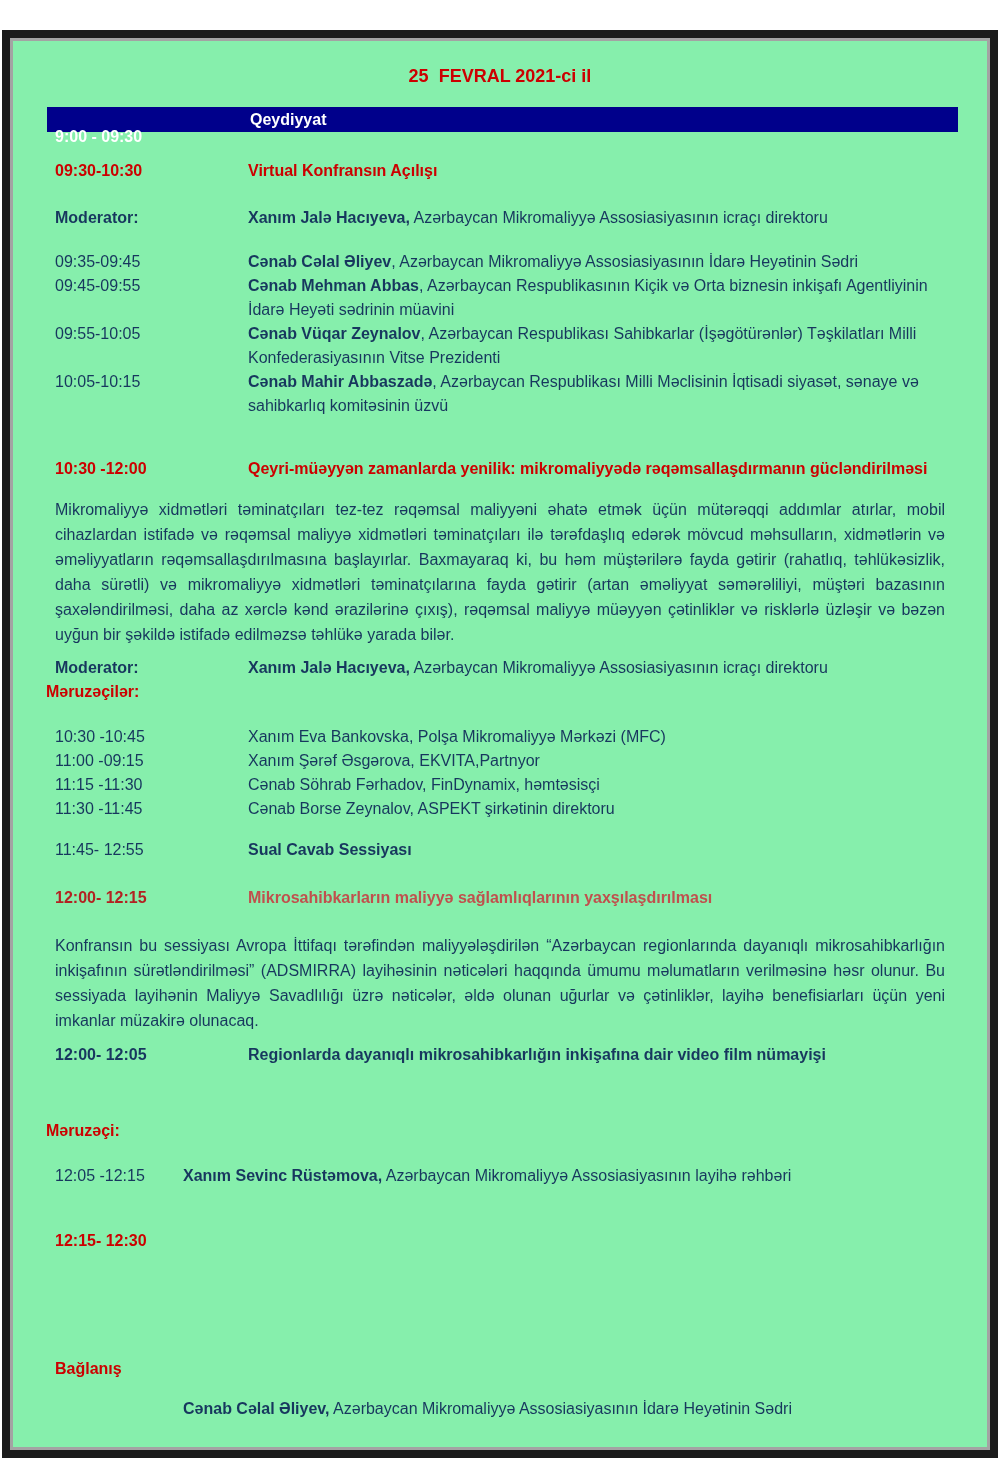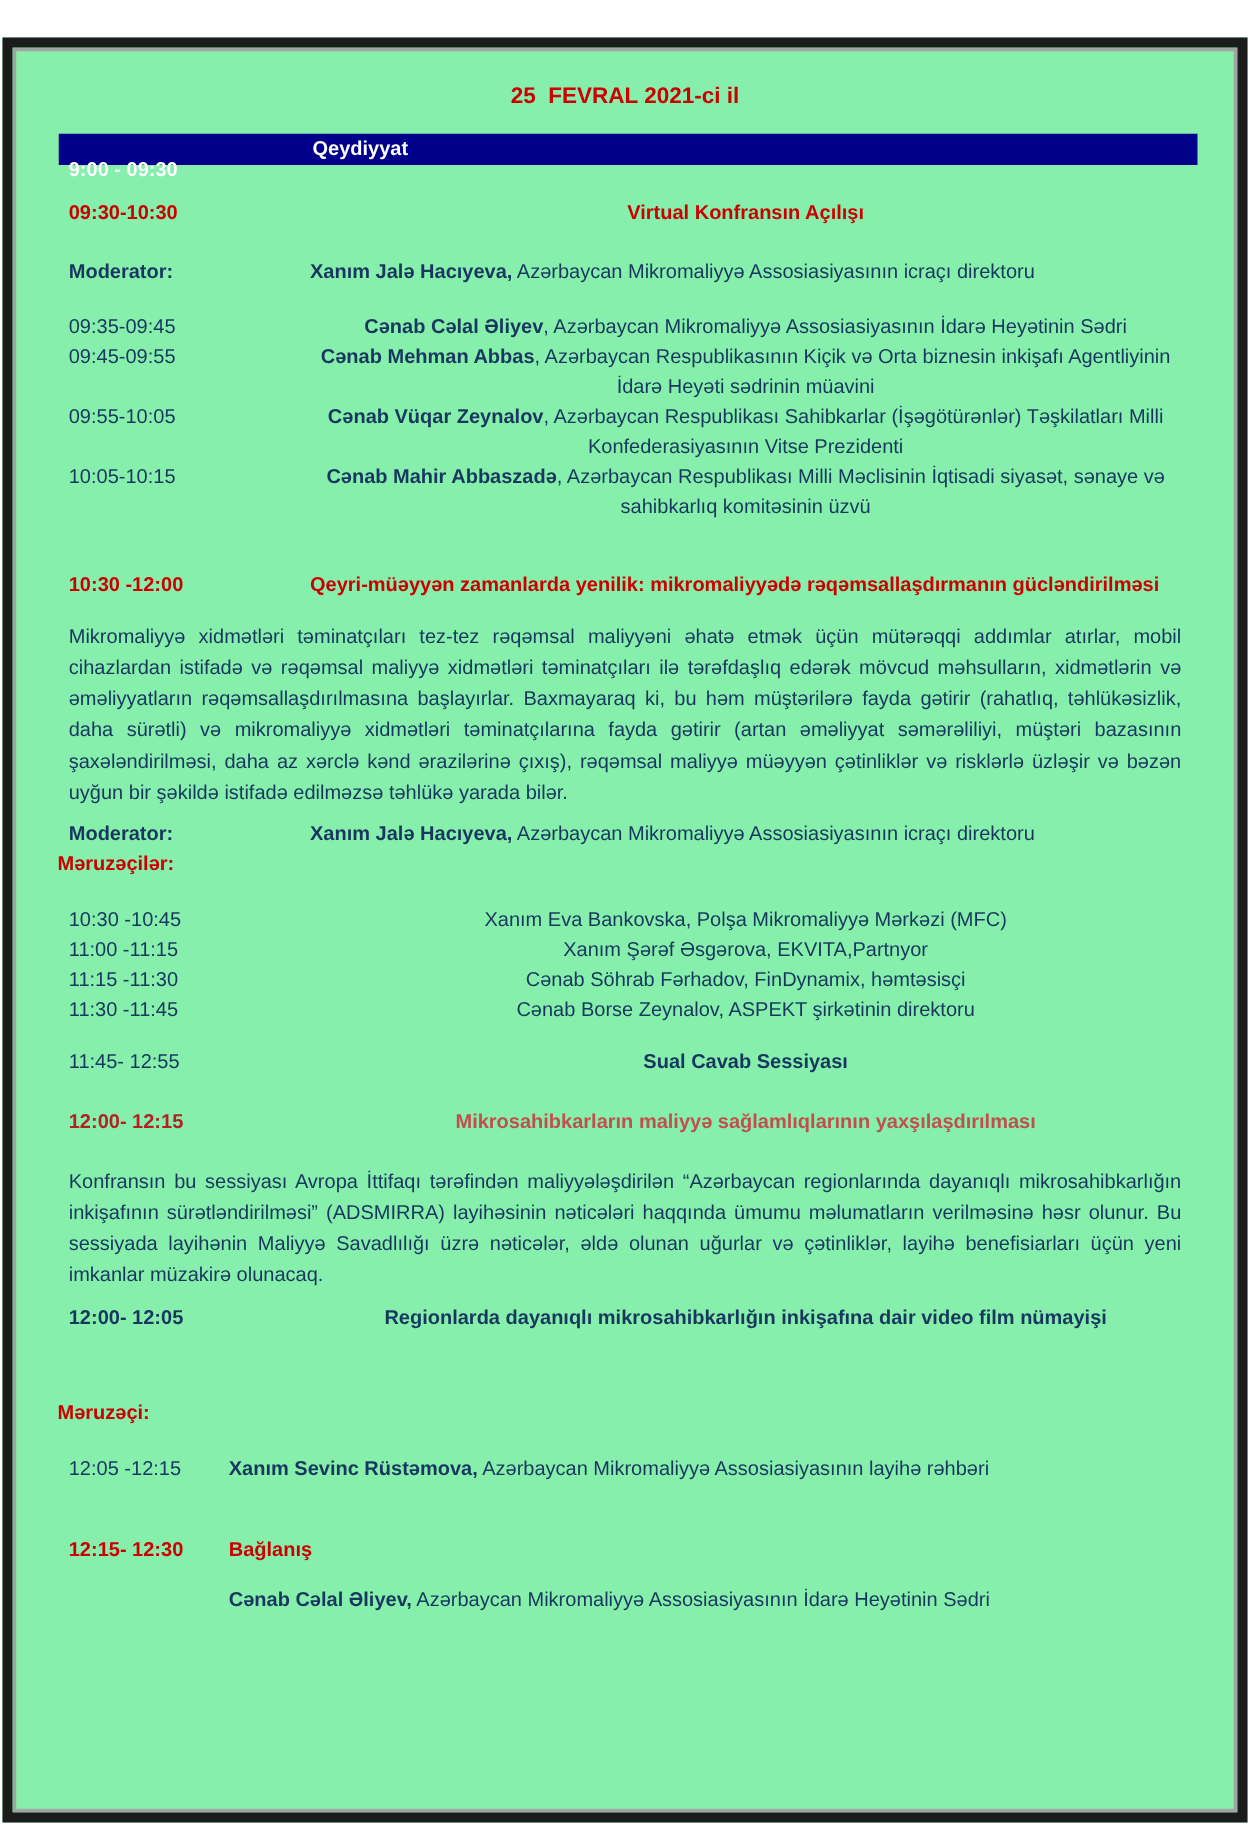--- a/index.html
+++ b/index.html
@@ -37,21 +37,21 @@
     align-items: center;
     margin-left: -8px;
     margin-right: -13px;
     padding-left: 8px;
     margin-bottom: 27px;
   }
   .bar .bar-time { flex: 0 0 195px; margin-top: 34px; }
   .row { display: flex; font-size: 16px; line-height: 24px; }
   .t  { flex: 0 0 193px; }
   .t-sm { flex: 0 0 128px; }
-  .d  { width: 697px; text-align: center; }
+  .d  { width: 697px; }
   .just { text-align: justify; }
   .navy { color: #17375E; }
   .b { font-weight: bold; }
   .red { color: #CC0000; font-weight: bold; }
   .darkred { color: #B22222; font-weight: bold; }
   .brick { color: #C0504D; font-weight: bold; }
   .para {
     color: #17375E;
     font-size: 16px;
     line-height: 25px;
@@ -68,21 +68,21 @@
   .mb-para1 { margin-bottom: 9px; }
   .mb-mod2 { margin-bottom: 0px; }
   .mb-label1 { margin-bottom: 21px; }
   .mb-list { margin-bottom: 17px; }
   .mb-qa { margin-bottom: 24px; }
   .mb-sess2 { margin-bottom: 23px; }
   .mb-para2 { margin-bottom: 10px; }
   .mb-video { margin-bottom: 52px; }
   .mb-label2 { margin-bottom: 21px; }
   .mb-sp { margin-bottom: 41px; }
-  .mb-close { margin-bottom: 16px; }
+  .mb-close { margin-bottom: 16px; flex-direction: column; }
 </style>
 </head>
 <body>
 
 <div class="frame">
 
   <div class="title">25  FEVRAL 2021-ci il</div>
 
   <div class="bar">
     <span class="bar-time">9:00 - 09:30</span>
@@ -131,21 +131,21 @@
   </div>
 
   <div class="label-out red mb-label1">Məruzəçilər:</div>
 
   <div class="mb-list">
     <div class="row">
       <span class="t navy">10:30 -10:45</span>
       <span class="d navy">Xanım Eva Bankovska, Polşa Mikromaliyyə Mərkəzi (MFC)</span>
     </div>
     <div class="row">
-      <span class="t navy">11:00 -11:15</span>
+      <span class="t navy">11:00 -09:15</span>
       <span class="d navy">Xanım Şərəf Əsgərova, EKVITA,Partnyor</span>
     </div>
     <div class="row">
       <span class="t navy">11:15 -11:30</span>
       <span class="d navy">Cənab Söhrab Fərhadov, FinDynamix, həmtəsisçi</span>
     </div>
     <div class="row">
       <span class="t navy">11:30 -11:45</span>
       <span class="d navy">Cənab Borse Zeynalov, ASPEKT şirkətinin direktoru</span>
     </div>

